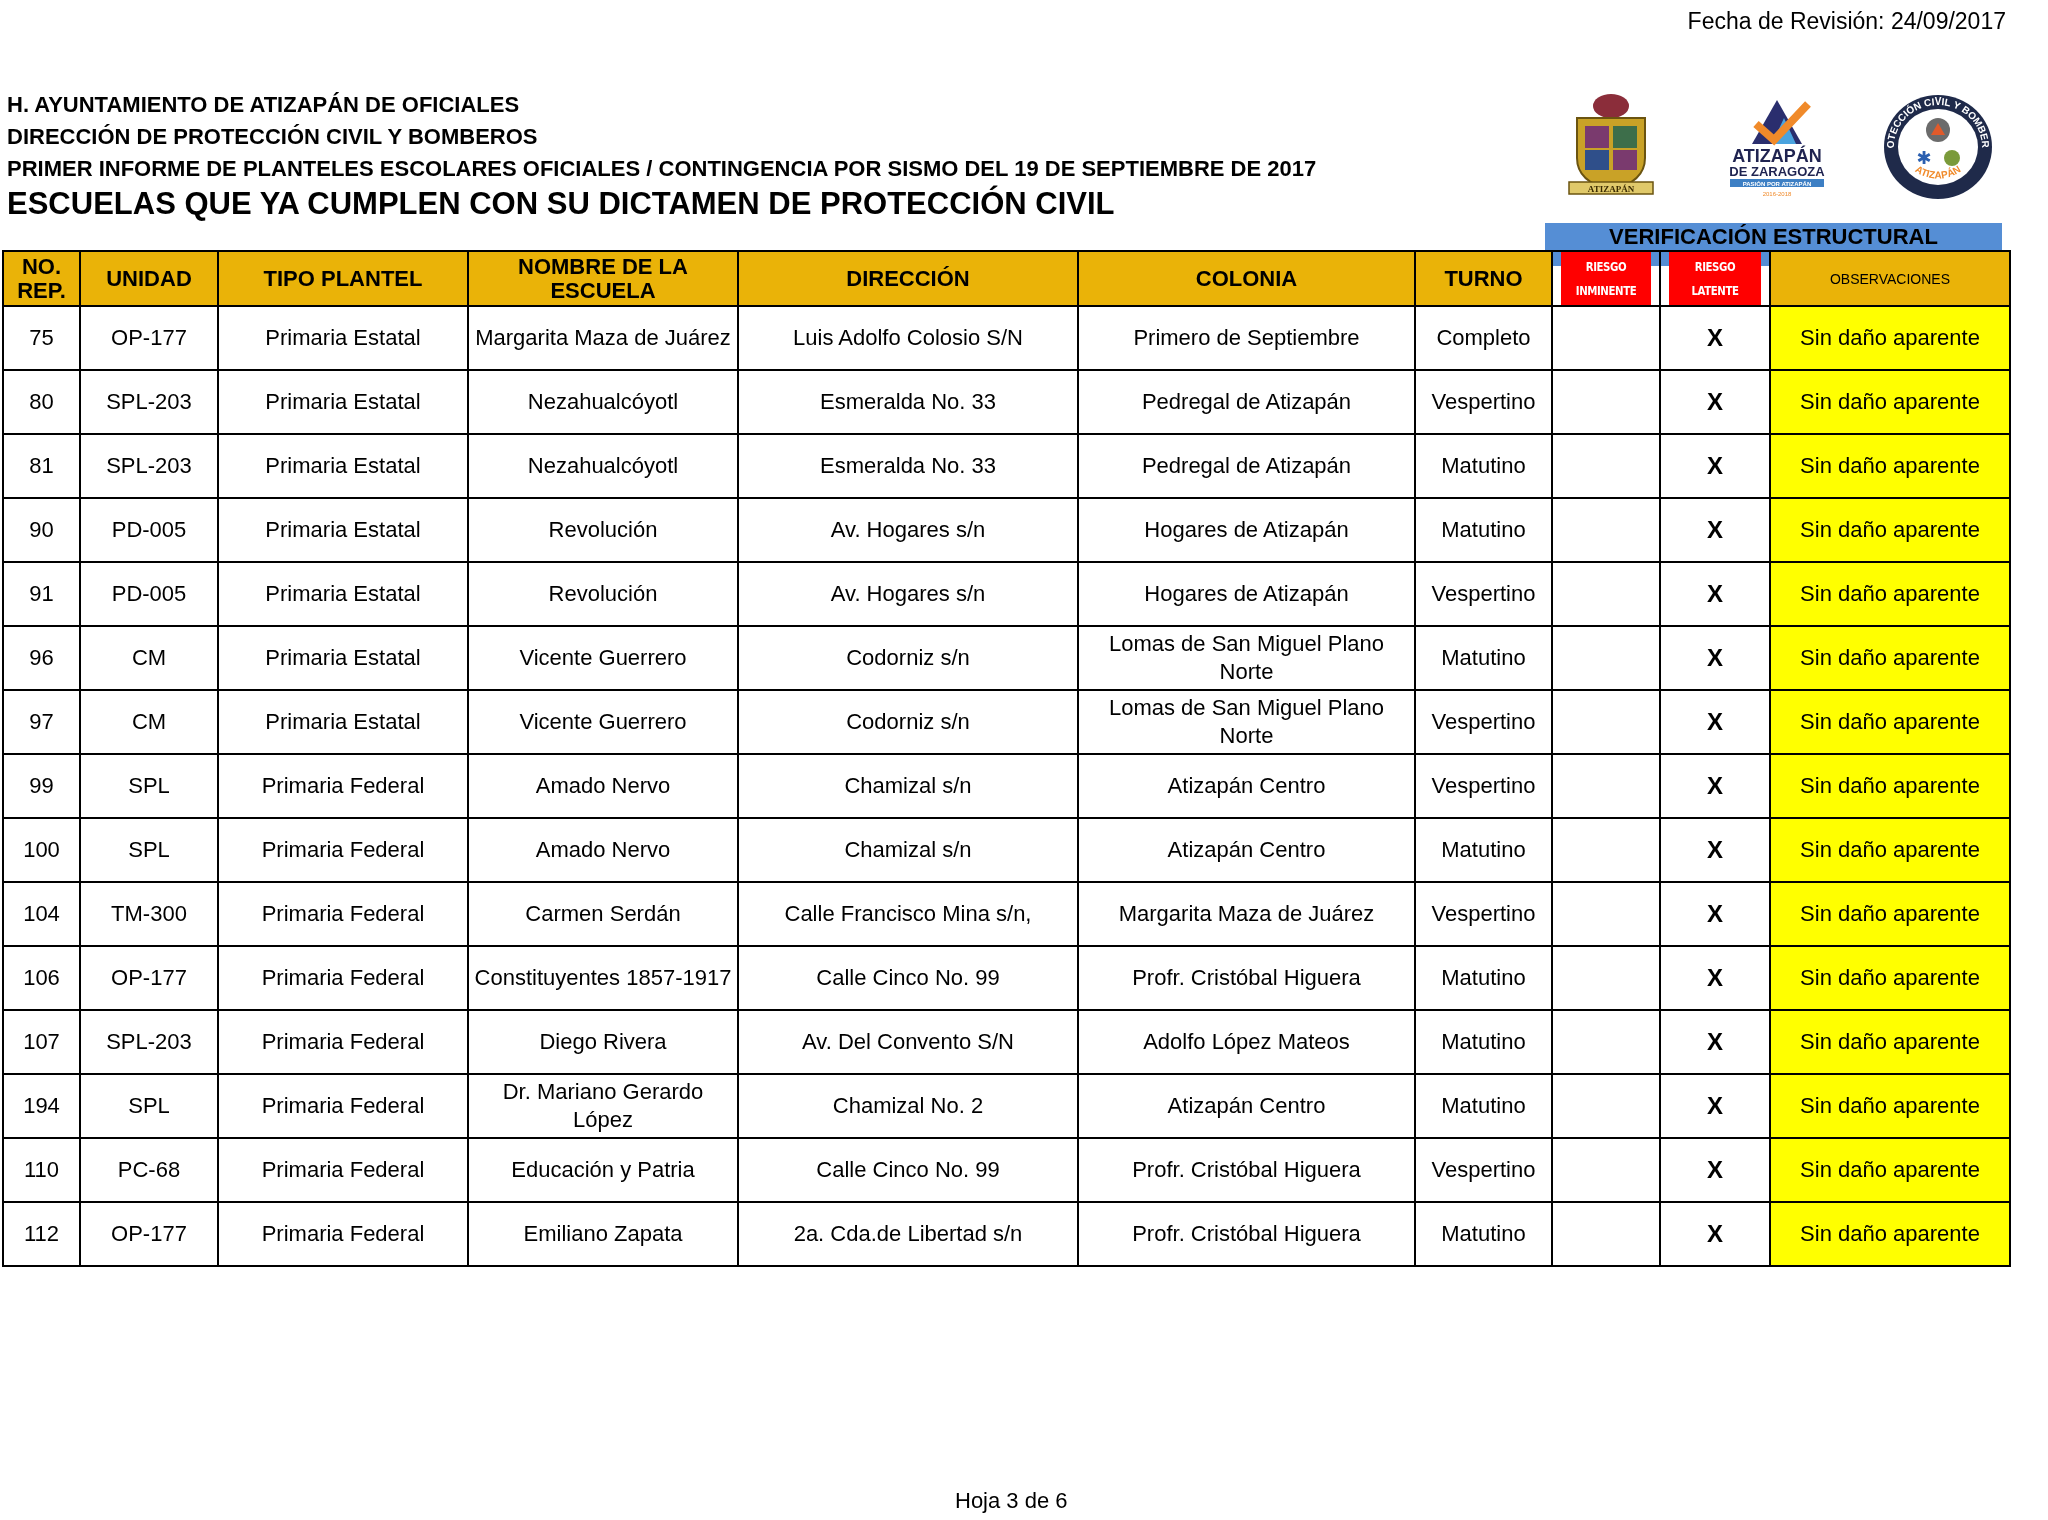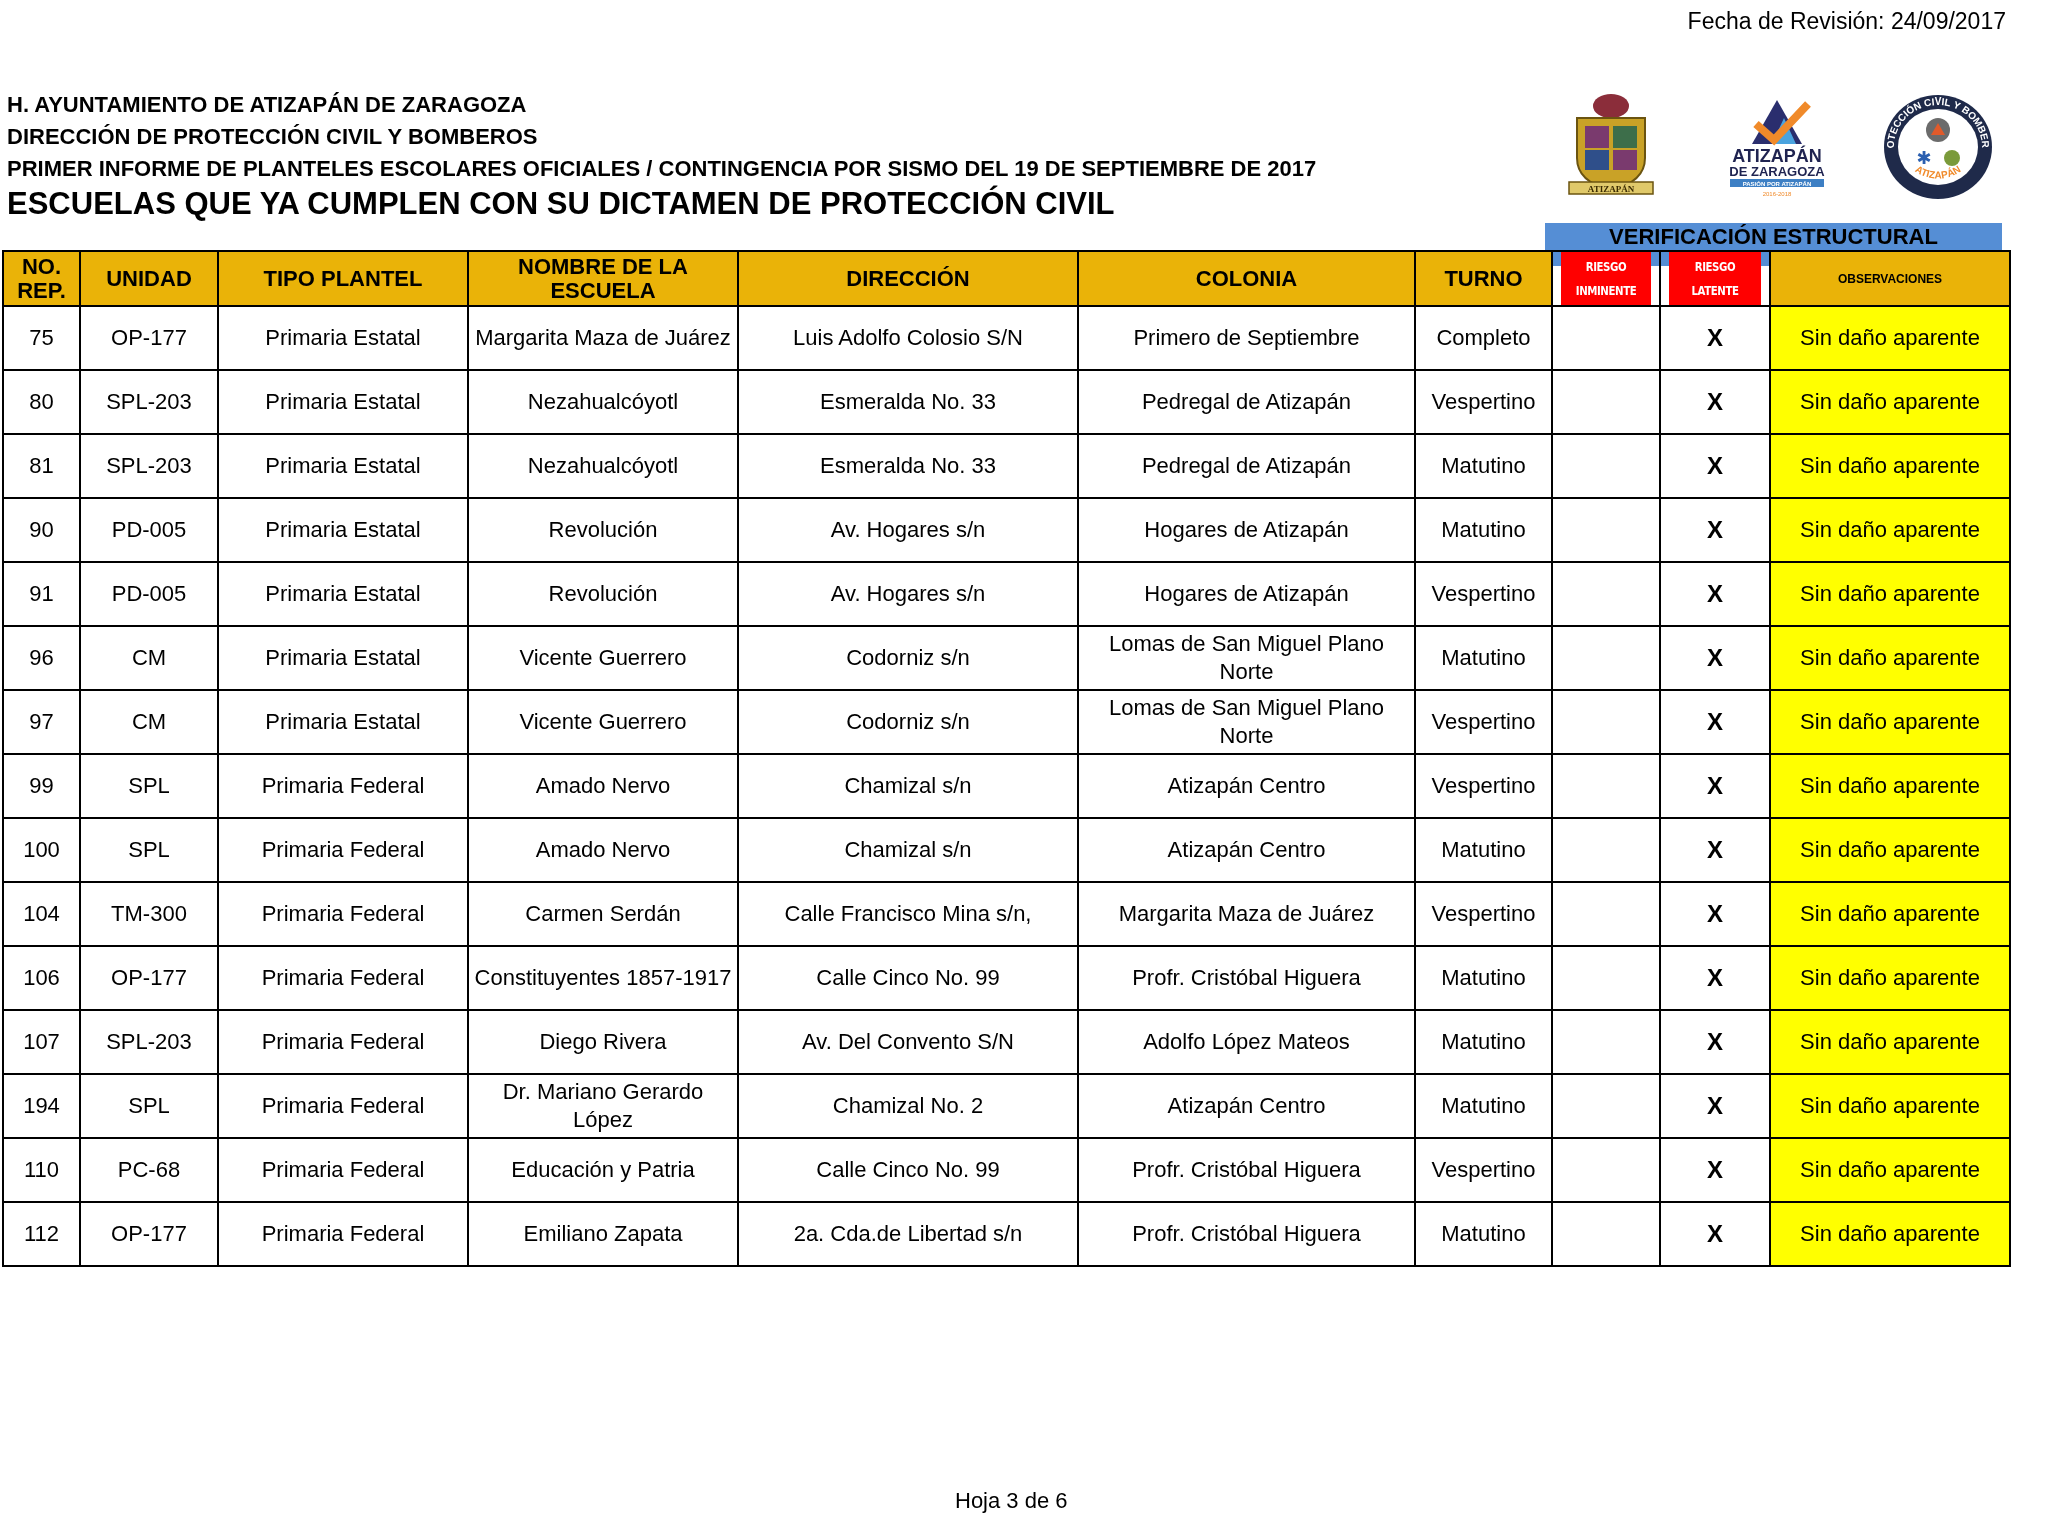--- a/index.html
+++ b/index.html
@@ -16,35 +16,35 @@
   .logo-coat { left:1565px; top:92px; width:92px; height:108px; }
   .logo-muni { left:1722px; top:96px; width:110px; height:102px; }
   .logo-pc { left:1880px; top:92px; width:116px; height:110px; }
 
   .verif { position:absolute; left:1545px; top:223px; width:457px; height:43px;
            background:#558ED5; font-weight:bold; font-size:22px; text-align:center; line-height:28px; }
 
   table.grid { position:absolute; left:2px; top:250px; border-collapse:collapse; table-layout:fixed; }
   table.grid th, table.grid td { border:2.5px solid #000; text-align:center; vertical-align:middle; padding:0 4px; }
   table.grid th { background:#eab308; height:53px; font-size:22px; font-weight:bold; line-height:24px; }
-  table.grid th.obs { font-weight:bold; font-size:12px;margin-top:32px; }
+  table.grid th.obs { font-weight:normal; font-size:14px;margin-top:32px; }
   table.grid th.red { background:#FF0000; color:#fff; font-size:12px; letter-spacing:-0.5px; font-weight:bold;
                       font-family:"DejaVu Sans", sans-serif; transform:scaleX(0.85); }
   table.grid td { height:62px; font-size:22px; line-height:28px; }
   table.grid td.yl { background:#FFFF00; }
   table.grid td.x { font-weight:bold; font-size:24px; }
 
   .footer { position:absolute; top:1488px; left:955px; font-size:22px; }
 </style>
 </head>
 <body>
 
 <div class="fecha">Fecha de Revisión: 24/09/2017</div>
 
-<div class="hdr h1">H. AYUNTAMIENTO DE ATIZAPÁN DE ZARAGOZA</div>
+<div class="hdr h1">H. AYUNTAMIENTO DE ATIZAPÁN DE OFICIALES</div>
 <div class="hdr h2">DIRECCIÓN DE PROTECCIÓN CIVIL Y BOMBEROS</div>
 <div class="hdr h3">PRIMER INFORME DE PLANTELES ESCOLARES OFICIALES / CONTINGENCIA POR SISMO DEL 19 DE SEPTIEMBRE DE 2017</div>
 <div class="hdr h4">ESCUELAS QUE YA CUMPLEN CON SU DICTAMEN DE PROTECCIÓN CIVIL</div>
 
 <svg class="logo logo-coat" viewBox="0 0 92 108">
   <ellipse cx="46" cy="14" rx="18" ry="12" fill="#8b2d3a"></ellipse>
   <path d="M12 26 H80 V66 Q80 90 46 98 Q12 90 12 66 Z" fill="#c9a227" stroke="#6b5410" stroke-width="2"></path>
   <rect x="20" y="34" width="24" height="22" fill="#7a3a6e"></rect>
   <rect x="48" y="34" width="24" height="22" fill="#3d6e4a"></rect>
   <rect x="20" y="58" width="24" height="20" fill="#2f4f8a"></rect>

